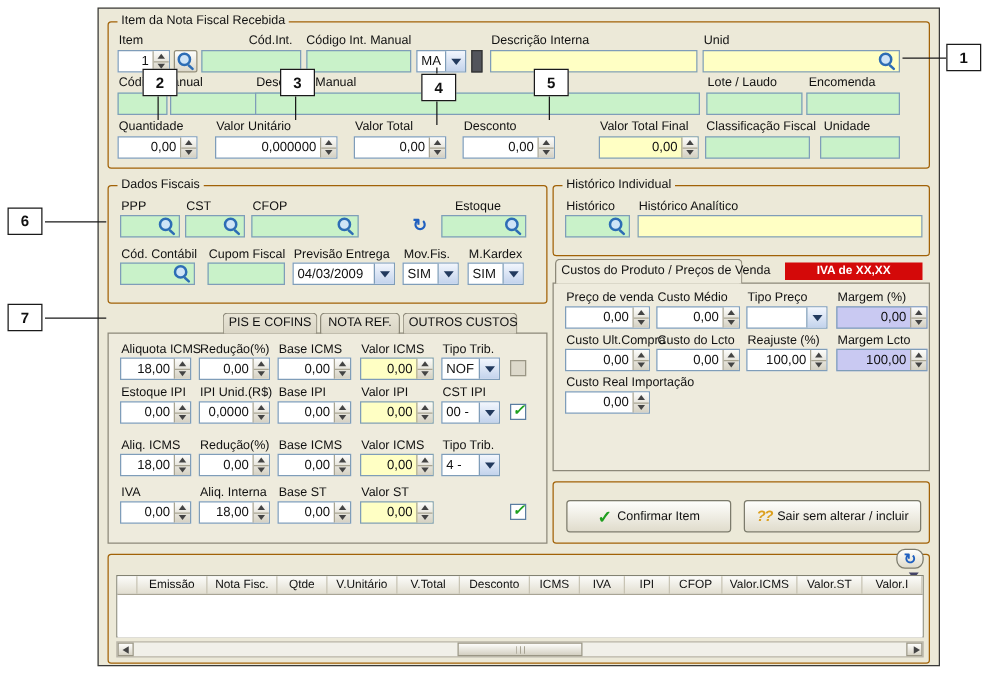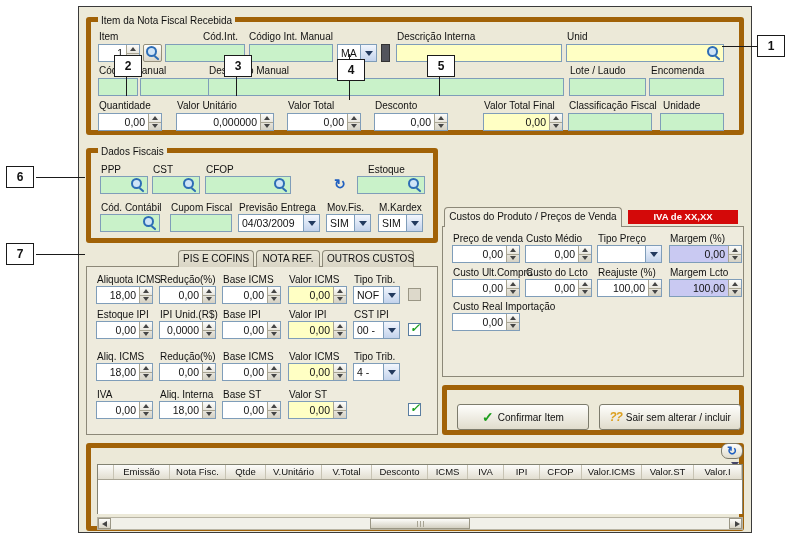--- a/index.html
+++ b/index.html
@@ -1,19 +1,19 @@
 <!DOCTYPE html>
 <html><head>
 <meta charset="utf-8">
 <style>
 *{margin:0;padding:0;box-sizing:border-box;}
 html,body{width:800px;height:540px;}
 body{position:relative;background:#fff;font-family:"Liberation Sans",sans-serif;color:#111;overflow:hidden;}
 .form{position:absolute;left:78px;top:6px;width:674px;height:527px;background:#ece9d8;border:1px solid #3a3a3a;}
-.grp{position:absolute;border:5px solid #a16207;border-radius:3px;}
+.grp{position:absolute;border:1px solid #a16207;border-radius:3px;}
 .ttl{position:absolute;top:-7px;left:7px;background:#ece9d8;padding:0 3px;font-size:10px;white-space:nowrap;}
 .lbl{position:absolute;font-size:10px;line-height:12px;white-space:nowrap;}
 .fld{position:absolute;height:18px;border:1px solid #7f9db9;background:#fff;font-size:10.5px;}
 .fld .v{display:block;height:100%;padding:2px 4px 0 3px;white-space:nowrap;overflow:hidden;}
 .num .v{text-align:right;padding-right:16px;}
 .combo .v{padding-right:18px;}
 .green{background:#c9f2c9;}
 .yellow{background:#ffffc4;}
 .lav{background:#c9c9f2;}
 .spin{position:absolute;top:0;right:0;width:13px;height:16px;border-left:1px solid #a9a593;background-image:linear-gradient(#a9a593,#a9a593),linear-gradient(#fcfcfa,#d5d1c3);background-size:100% 1px,100% 100%;background-position:0 8px,0 0;background-repeat:no-repeat;}
@@ -161,23 +161,32 @@
         <span class="v">SIM</span>
         <i class="cbtn"></i>
       </div>
     <span class="lbl" style="left:288px;top:49px">M.Kardex</span>
     <div class="fld combo" style="left:287px;top:61px;width:45px">
         <span class="v">SIM</span>
         <i class="cbtn"></i>
       </div>
   </div>
 
+  <div class="grp" style="left:363px;top:141px;width:302px;height:57px">
+    <span class="ttl">Histórico Individual</span>
+    <span class="lbl" style="left:10px;top:11px">Histórico</span>
+    <div class="fld green lookup" style="left:9px;top:23px;width:52px">
+        <i class="mag"></i>
+      </div>
+    <span class="lbl" style="left:68px;top:11px">Histórico Analítico</span>
+    <div class="fld yellow" style="left:67px;top:23px;width:228px"></div>
+  </div>
 
   <div style="position:absolute;left:363px;top:200px;width:302px;height:170px">
-    <div class="tab" style="left:2px;width:178px">Custos do Produto / Preços de Venda</div>
+    <div class="tab" style="left:2px;width:150px">Custos do Produto / Preços de Venda</div>
     <div class="badge" style="left:186px;top:3px;width:110px">IVA de XX,XX</div>
     <div class="panel" style="left:0;top:19px;width:302px;height:151px">
       <span class="lbl" style="left:10px;top:6px">Preço de venda</span>
       <div class="fld num" style="left:9px;top:18px;width:68px">
           <span class="v">0,00</span>
           <i class="spin"></i>
         </div>
       <span class="lbl" style="left:83px;top:6px">Custo Médio</span>
       <div class="fld num" style="left:82px;top:18px;width:67px">
           <span class="v">0,00</span>

